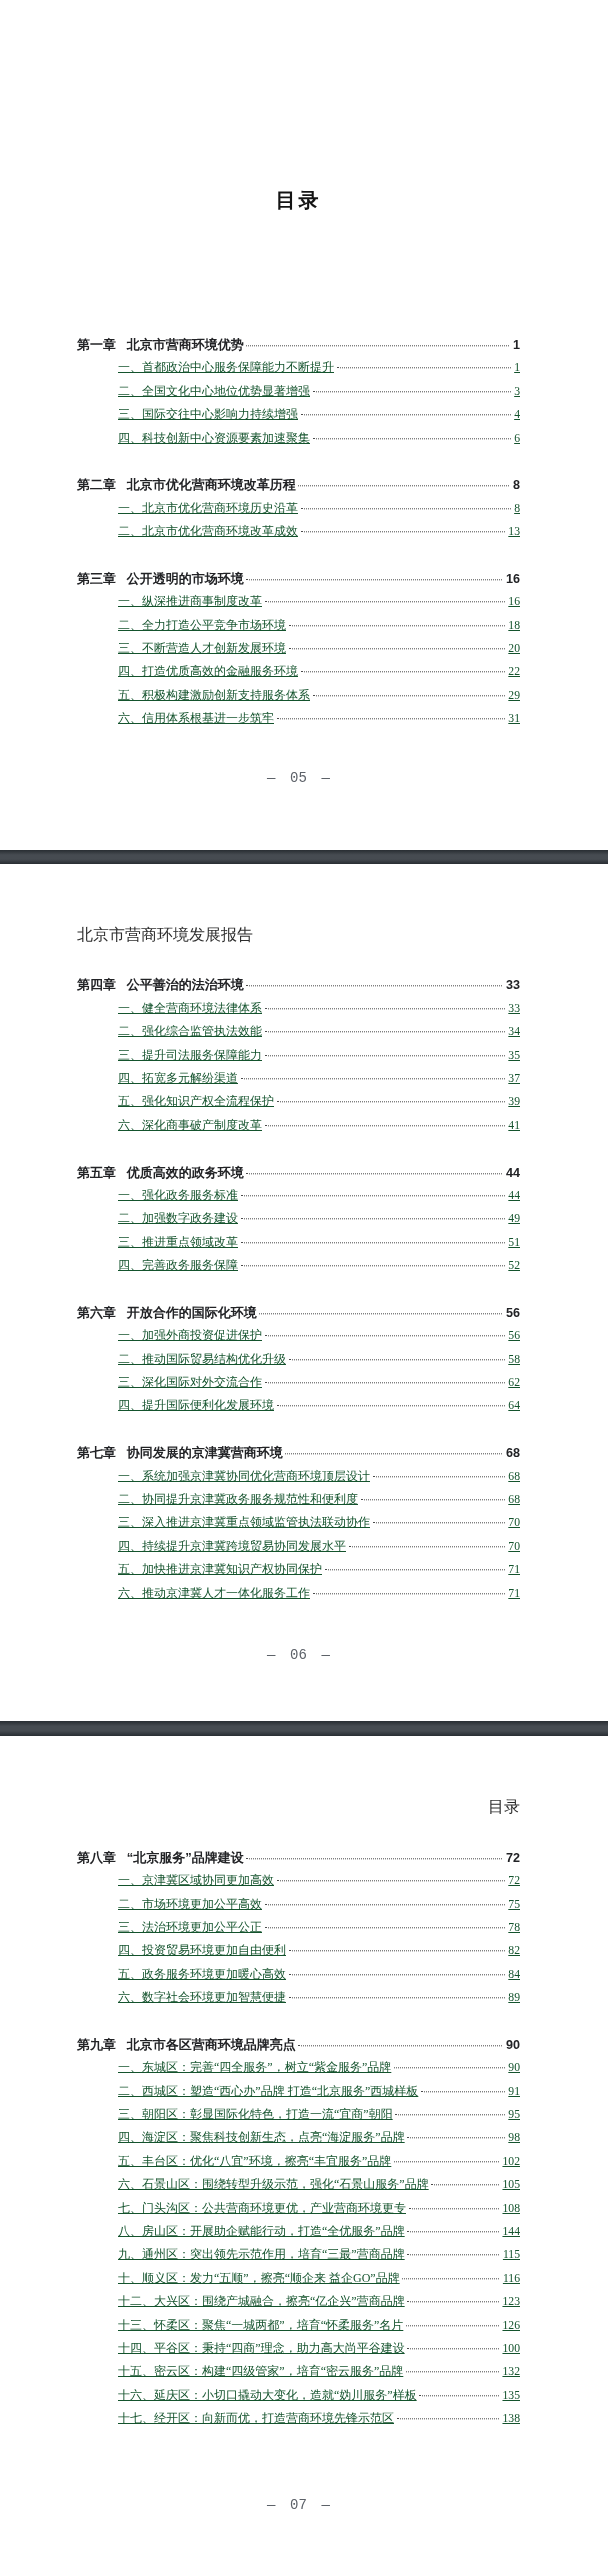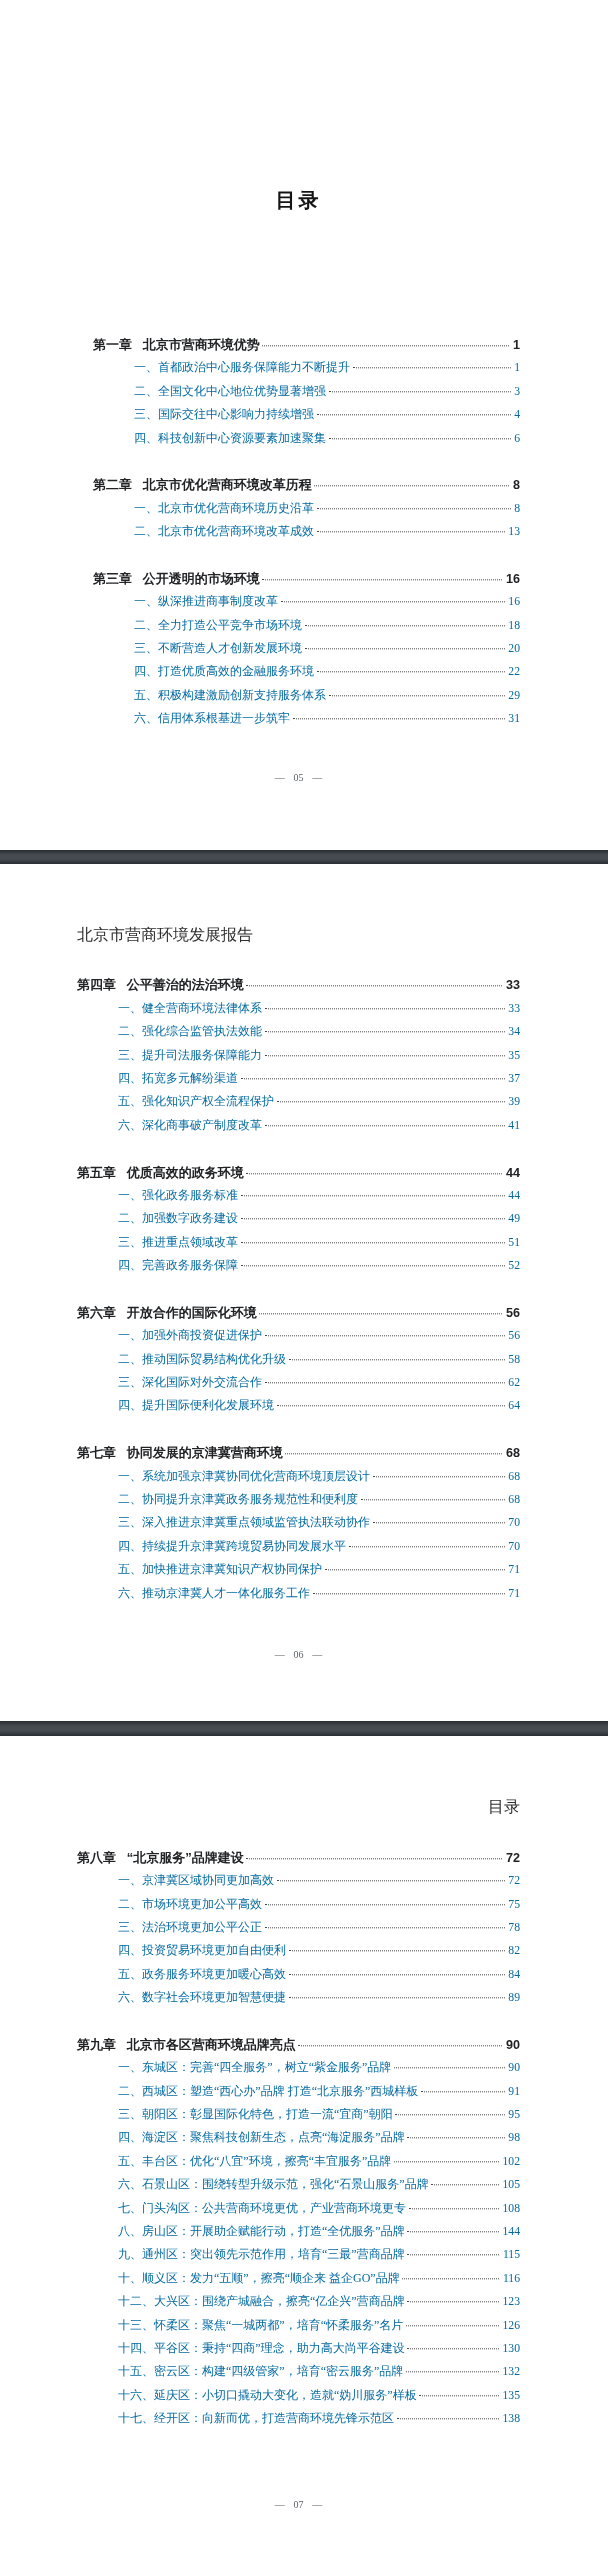--- a/index.html
+++ b/index.html
@@ -38,21 +38,21 @@
 
   .page-header {
     padding-top: 63px;
     height: 16px;
     line-height: 16px;
     font-size: 16px;
     color: #2d2d2d;
   }
   .page-header.right { text-align: right; }
 
-  #page1 .chapters { margin-top: 119px; margin-left: 16px; }
+  #page1 .chapters { margin-top: 119px; }
   #page2 .chapters { margin-top: 30px; }
   #page3 .chapters { margin-top: 31px; }
 
   .chapter-block + .chapter-block { margin-top: 23.4px; }
 
   .toc-row {
     display: flex;
     align-items: baseline;
     height: 23.4px;
     line-height: 23.4px;
@@ -61,40 +61,41 @@
   .toc-row.chapter {
     font-size: 13px;
     font-weight: bold;
     color: #222326;
     font-family: "Liberation Sans", sans-serif;
   }
   .toc-row.chapter .label { margin-right: 10.8px; }
   .toc-row.item {
     padding-left: 41px;
     font-size: 12px;
-    color: #0369a1;
+    color: #14532d;
     font-family: "Liberation Serif", "DejaVu Serif", serif;
+    text-decoration: underline;
   }
   .leader {
     flex: 1;
     min-width: 10.8px;
     border-bottom: 1.8px dotted #4b4b4b;
     margin: 0 3.6px 0 2.7px;
     transform: translateY(-2.7px);
   }
   .toc-row.chapter .pagenum { font-size: 12.6px; }
   .toc-row.item .pagenum { font-size: 11.7px; }
 
   .page-footer {
     text-align: center;
-    font-size: 10px;
+    font-size: 14px;
     line-height: 18px;
     height: 18px;
     color: #5d6269;
-    font-family: Liberation Serif, serif;
+    font-family: Liberation Mono, monospace;
     word-spacing: 6.3px;
   }
   #page1 .page-footer { margin-top: 38px; }
   #page2 .page-footer { margin-top: 41px; }
   #page3 .page-footer { margin-top: 65px; }
 </style>
 </head>
 <body>
 
 <div class="page" id="page1">
@@ -440,21 +441,21 @@
             <span class="pagenum">123</span>
           </div>
           <div class="toc-row item">
             <span class="itext">十三、怀柔区：聚焦“一城两都”，培育“怀柔服务”名片</span>
             <span class="leader"></span>
             <span class="pagenum">126</span>
           </div>
           <div class="toc-row item">
             <span class="itext">十四、平谷区：秉持“四商”理念，助力高大尚平谷建设</span>
             <span class="leader"></span>
-            <span class="pagenum">130</span>
+            <span class="pagenum">100</span>
           </div>
           <div class="toc-row item">
             <span class="itext">十五、密云区：构建“四级管家”，培育“密云服务”品牌</span>
             <span class="leader"></span>
             <span class="pagenum">132</span>
           </div>
           <div class="toc-row item">
             <span class="itext">十六、延庆区：小切口撬动大变化，造就“妫川服务”样板</span>
             <span class="leader"></span>
             <span class="pagenum">135</span>

